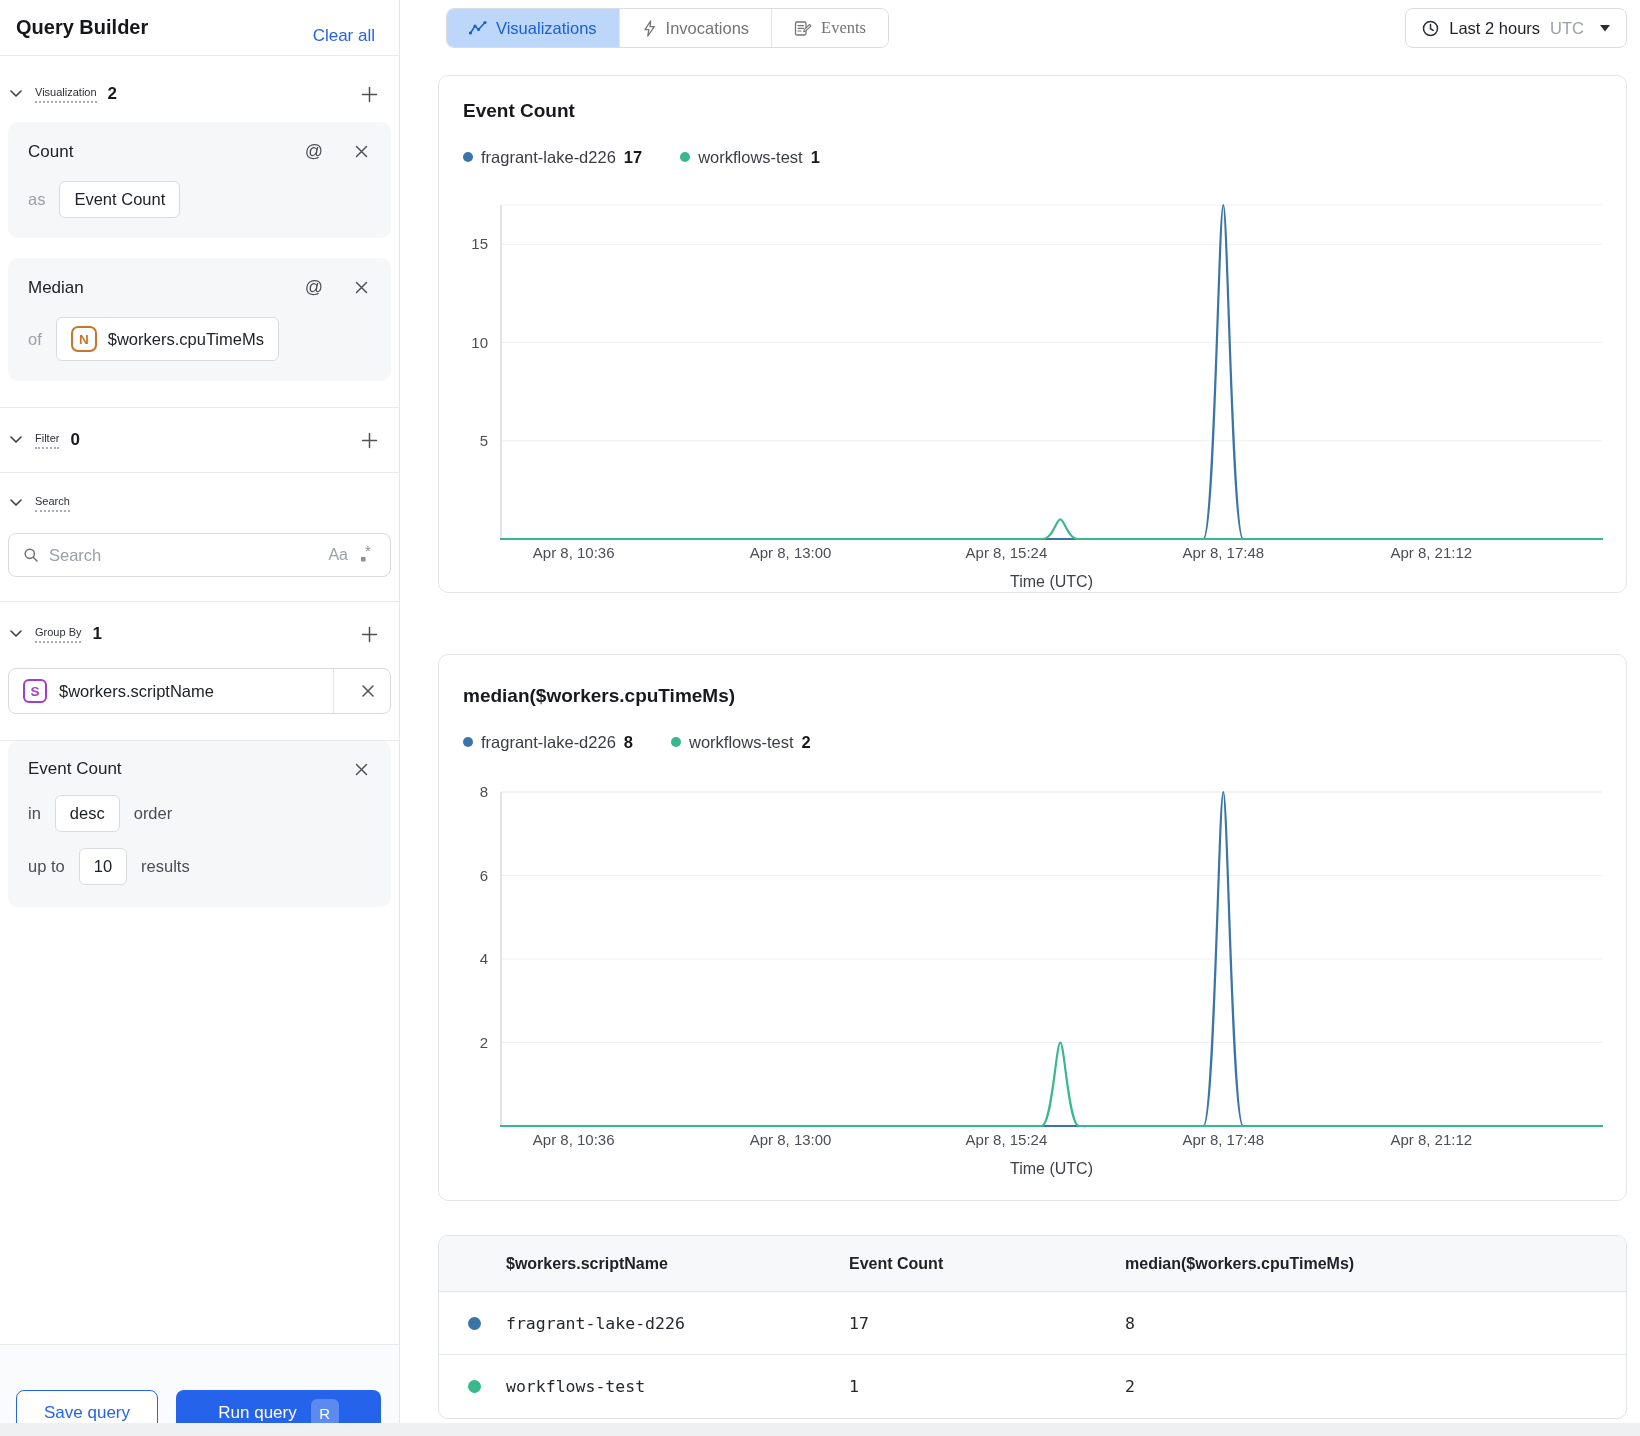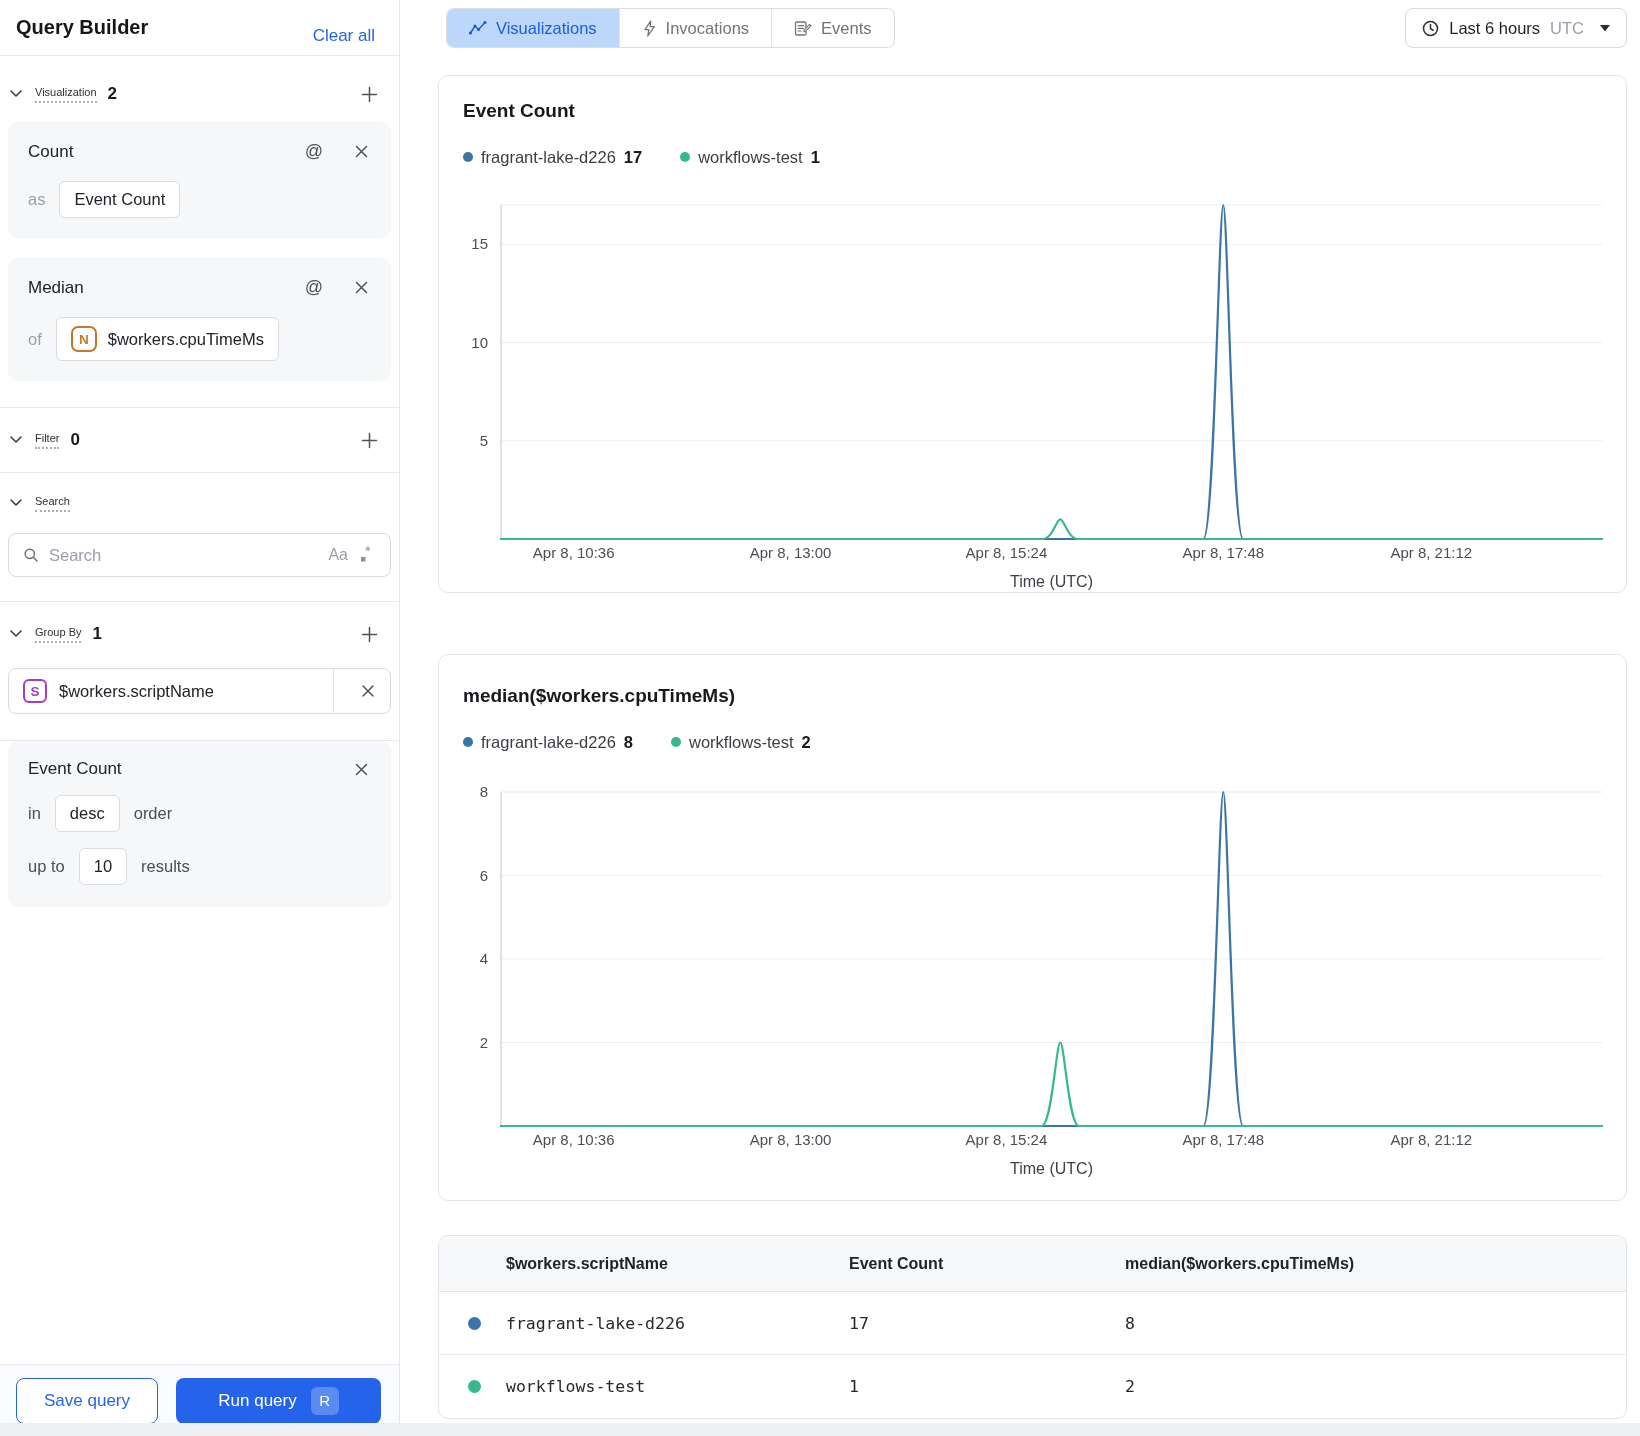--- a/index.html
+++ b/index.html
@@ -54,37 +54,37 @@
     display:flex; align-items:center; padding-left:14px; gap:12px; background:#fff; overflow:hidden; }
   .gb-text { font-size:16.5px; color:#202328; }
   .gb-sep { width:1px; align-self:stretch; background:#e2e5e8; margin-left:auto; }
   .gb-close { width:44px; align-self:stretch; display:flex; align-items:center;
     justify-content:center; background:none; border:none; color:#4e5257; }
 
   .order-card { background:#f6f7f8; border-radius:10px; margin:0 8px; padding:18px 20px 22px; }
   .order-line { display:flex; align-items:center; gap:14px; margin-top:16px;
     font-size:16.5px; color:#4a4e55; }
 
-  .sb-footer { position:absolute; left:0; bottom:0; width:399px; height:72px; background:#fafbfc;
-    border-top:1px solid #e7e9ec; display:flex; align-items:center; gap:18px; padding:0 18px 0 16px; }
+  .sb-footer { position:absolute; left:0; bottom:0; width:399px; height:92px; background:#fafbfc;
+    border-top:1px solid #e7e9ec; display:flex; align-items:flex-end; gap:18px; padding:0 18px 0 16px; }
   .save-btn { height:46px; flex:0 0 142px; background:#fff; border:1.5px solid #2563eb;
     border-radius:8px; color:#2563eb; font-size:17px; }
   .run-btn { height:46px; flex:1; background:#2563eb; border:none; border-radius:8px; color:#fff;
     font-size:17px; font-weight:500; display:flex; align-items:center; justify-content:center; gap:14px; }
   .run-badge { background:rgba(255,255,255,.25); border-radius:6px; width:28px; height:28px;
     display:flex; align-items:center; justify-content:center; font-size:15px; font-weight:500; }
 
   
   main { position:absolute; left:401px; top:0; right:0; height:1436px; padding:8px 13px 0 37px; background:#fff; }
   .topbar { display:flex; align-items:flex-start; justify-content:space-between; height:40px; margin-bottom:27px; }
   .tabs { display:inline-flex; margin-left:8px; border:1px solid #d9dcdf; border-radius:8px;
     overflow:hidden; height:40px; background:#fff; }
   .tab { display:flex; align-items:center; gap:9px; padding:0 22px; font-size:16.5px; color:#737373;
     background:#fff; border:none; border-right:1px solid #e2e4e8; height:100%; }
-  .tab:last-child { border-right:none; }
+  .tab:last-child { border-right:none;font-family:Liberation Serif, serif; }
   .tab.active { background:#bcd7fa; color:#1a5fd4; font-weight:500; }
   .tab-icon { display:flex; }
   .time-range { display:flex; align-items:center; gap:10px; height:40px; padding:0 16px;
     border:1px solid #d9dcdf; border-radius:8px; background:#fff; font-size:16.5px; color:#1d2025; }
   .tr-tz { color:#9aa0a8; }
   .caret { margin-left:6px; display:flex; }
 
   .chart-card { border:1px solid #e3e6e9; border-radius:10px; padding:24px; height:518px; background:#fff; }
   .chart-card.c2 { height:547px; margin-top:61px; padding-top:30px; }
   .chart-title { font-size:19px; font-weight:bold; color:#17191d; }
@@ -312,21 +312,21 @@
           <span>Events</span>
         </button>
       </div>
     <button class="time-range">
       <span style="display:flex">
         <svg width="17" height="17" viewBox="0 0 17 17">
             <circle cx="8.5" cy="8.5" r="7" fill="none" stroke="#2a2d31" stroke-width="1.5"></circle>
             <path d="M8.5 4.6 V8.7 L11.2 10.3" fill="none" stroke="#2a2d31" stroke-width="1.5" stroke-linecap="round"></path>
           </svg>
       </span>
-      <span class="tr-label">Last 6 hours</span>
+      <span class="tr-label">Last 2 hours</span>
       <span class="tr-tz">UTC</span>
       <span class="caret">
         <svg width="10" height="7" viewBox="0 0 10 7">
             <path d="M0 0 H10 L5 6.5 Z" fill="#2a2d31"></path>
           </svg>
       </span>
     </button>
   </div>
 
   <section class="chart-card c1">

